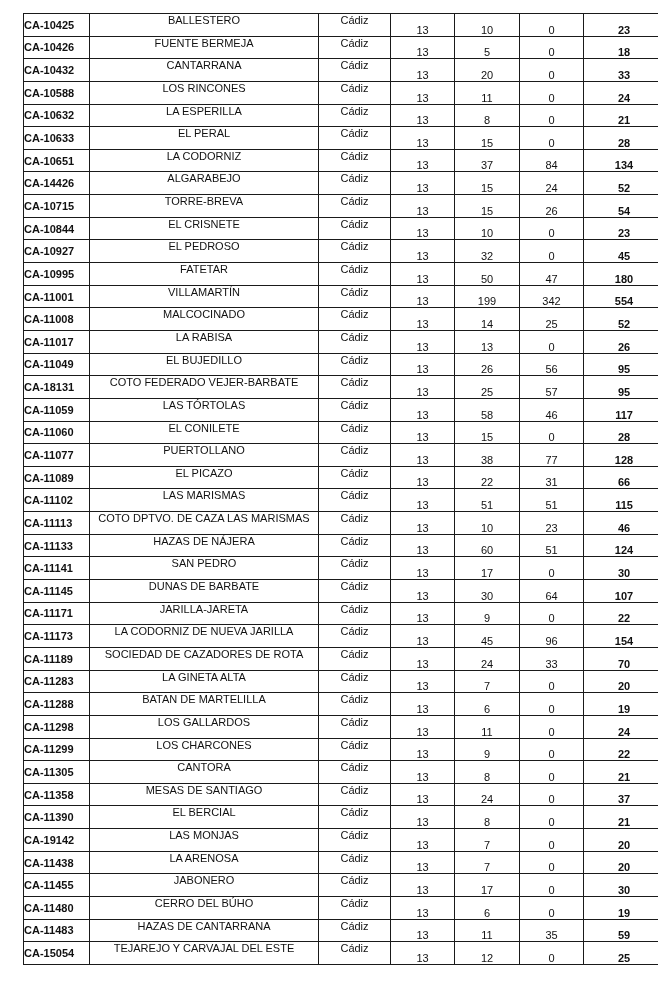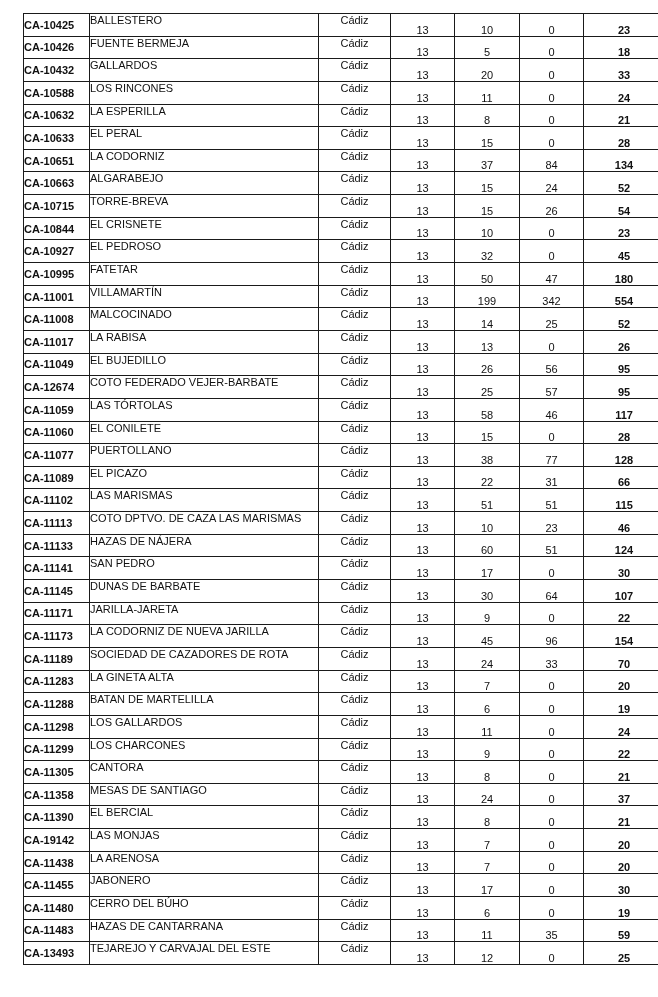--- a/index.html
+++ b/index.html
@@ -10,21 +10,21 @@
     table.grid td { border: 1.3px solid #1a1a1a; height: 21.65px; padding: 0;
                     font-size: 11px; white-space: nowrap; overflow: hidden; }
     col.c-code { width: 66px; }
     col.c-name { width: 229px; }
     col.c-prov { width: 72px; }
     col.c-n1 { width: 64px; }
     col.c-n2 { width: 65px; }
     col.c-n3 { width: 64px; }
     col.c-tot { width: 81px; }
     td.code { font-weight: bold; font-size: 12px; padding-left: 4px; text-align: left; vertical-align: middle; }
-    td.name { vertical-align: top; padding-top: 3px; font-size: 10.5px; }
+    td.name { text-align: center; vertical-align: top; padding-top: 3px; font-size: 10.5px; }
     td.prov { text-align: center; vertical-align: top; padding-top: 2px; font-size: 11px; }
     td.num { text-align: center; vertical-align: bottom; padding-bottom: 1px; font-size: 12px; }
     td.tot { text-align: center; vertical-align: bottom; padding-bottom: 1px; font-size: 12.5px; font-weight: bold; }
   </style>
 </head>
 <body>
 
 <table class="grid">
   <colgroup>
     <col class="c-code">
@@ -50,21 +50,21 @@
       <td class="code">CA-10426</td>
       <td class="name">FUENTE BERMEJA</td>
       <td class="prov">Cádiz</td>
       <td class="num">13</td>
       <td class="num">5</td>
       <td class="num">0</td>
       <td class="tot">18</td>
     </tr>
       <tr style="">
       <td class="code">CA-10432</td>
-      <td class="name">GALLARDOS</td>
+      <td class="name">CANTARRANA</td>
       <td class="prov">Cádiz</td>
       <td class="num">13</td>
       <td class="num">20</td>
       <td class="num">0</td>
       <td class="tot">33</td>
     </tr>
       <tr style="">
       <td class="code">CA-10588</td>
       <td class="name">LOS RINCONES</td>
       <td class="prov">Cádiz</td>
@@ -94,21 +94,21 @@
       <tr style="">
       <td class="code">CA-10651</td>
       <td class="name">LA CODORNIZ</td>
       <td class="prov">Cádiz</td>
       <td class="num">13</td>
       <td class="num">37</td>
       <td class="num">84</td>
       <td class="tot">134</td>
     </tr>
       <tr style="">
-      <td class="code">CA-10663</td>
+      <td class="code">CA-14426</td>
       <td class="name">ALGARABEJO</td>
       <td class="prov">Cádiz</td>
       <td class="num">13</td>
       <td class="num">15</td>
       <td class="num">24</td>
       <td class="tot">52</td>
     </tr>
       <tr style="">
       <td class="code">CA-10715</td>
       <td class="name">TORRE-BREVA</td>
@@ -175,21 +175,21 @@
       <tr style="">
       <td class="code">CA-11049</td>
       <td class="name">EL BUJEDILLO</td>
       <td class="prov">Cádiz</td>
       <td class="num">13</td>
       <td class="num">26</td>
       <td class="num">56</td>
       <td class="tot">95</td>
     </tr>
       <tr style="">
-      <td class="code">CA-12674</td>
+      <td class="code">CA-18131</td>
       <td class="name">COTO FEDERADO VEJER-BARBATE</td>
       <td class="prov">Cádiz</td>
       <td class="num">13</td>
       <td class="num">25</td>
       <td class="num">57</td>
       <td class="tot">95</td>
     </tr>
       <tr style="">
       <td class="code">CA-11059</td>
       <td class="name">LAS TÓRTOLAS</td>
@@ -400,21 +400,21 @@
       <tr style="">
       <td class="code">CA-11483</td>
       <td class="name">HAZAS DE CANTARRANA</td>
       <td class="prov">Cádiz</td>
       <td class="num">13</td>
       <td class="num">11</td>
       <td class="num">35</td>
       <td class="tot">59</td>
     </tr>
       <tr style="">
-      <td class="code">CA-13493</td>
+      <td class="code">CA-15054</td>
       <td class="name">TEJAREJO Y CARVAJAL DEL ESTE</td>
       <td class="prov">Cádiz</td>
       <td class="num">13</td>
       <td class="num">12</td>
       <td class="num">0</td>
       <td class="tot">25</td>
     </tr>
     </tbody>
 </table>
 

